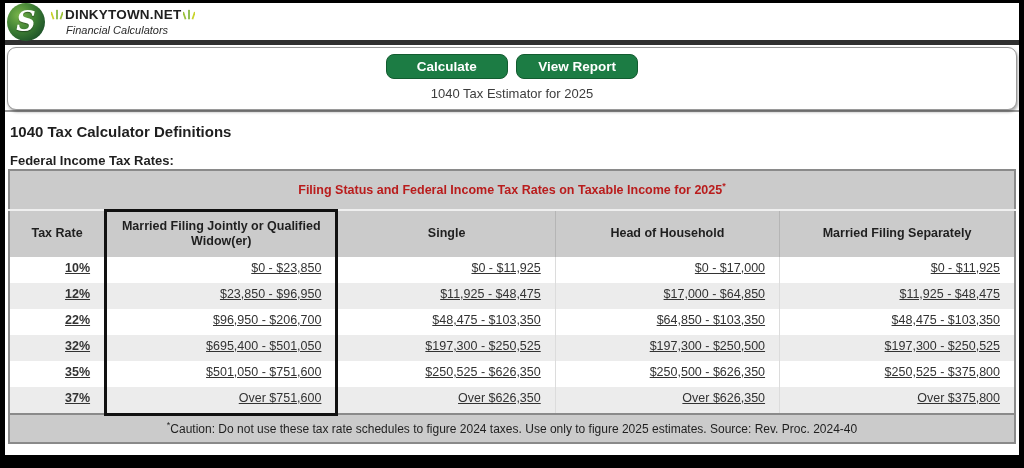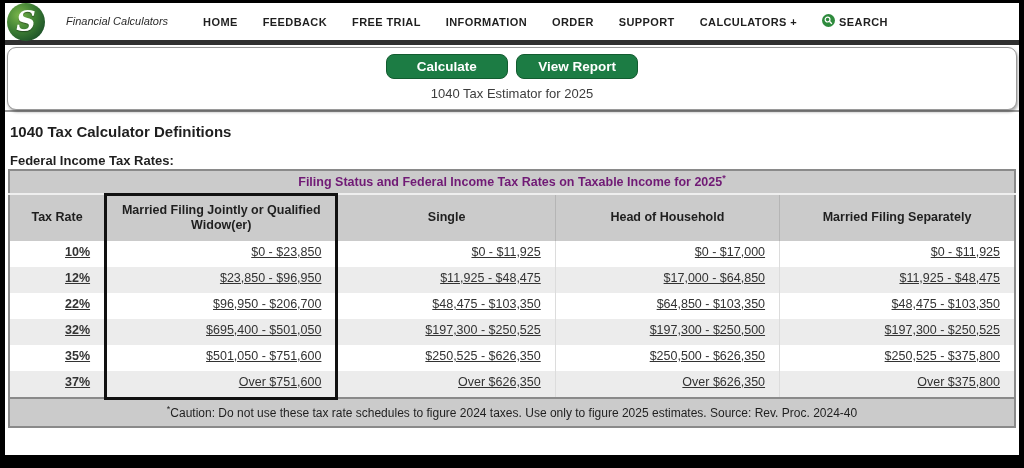--- a/index.html
+++ b/index.html
@@ -93,22 +93,22 @@
   table.tax-table {
     width: 100%;
     border-collapse: collapse;
     border: 2px solid #8a8a8a;
     font-size: 12.5px;
     color: #333;
     table-layout: fixed;
   }
   .title-row th {
     background: #cbcbcb;
-    font-size: 12.5px; font-weight: bold; color: #701a75;
-    padding: 4px 2px;
+    font-size: 12.5px; font-weight: bold; color: #b91c1c;
+    padding: 12px 2px;
     border-bottom: 2px solid #efefef;
     text-align: center;
   }
   .header-row th {
     background: #cbcbcb;
     font-weight: bold; color: #1f1f1f;
     padding: 7px 8px;
     text-align: center;
     vertical-align: middle;
     border-left: 1px solid #b5b5b5;
@@ -148,40 +148,36 @@
 
 <div class="frame">
   <div class="page">
 
     <header class="topbar">
       <a class="logo">
         <span class="logo-circle">
           <span class="logo-s">S</span>
         </span>
         <span class="logo-textblock">
+          <span class="site-name-row">
+            <span><svg viewBox="0 0 14 14" width="12" height="12">
+                  <rect x="6" y="1" width="2" height="11" fill="#7fb539"></rect>
+                  <rect x="2" y="3" width="2" height="9" fill="#c9d32c" transform="rotate(-18 3 12)"></rect>
+                  <rect x="10" y="3" width="2" height="9" fill="#9bc13a" transform="rotate(18 11 12)"></rect>
+                </svg></span>
+            <span class="site-name">DINKYTOWN.NET</span>
+            <span><svg viewBox="0 0 14 14" width="12" height="12">
+                  <rect x="6" y="1" width="2" height="11" fill="#7fb539"></rect>
+                  <rect x="2" y="3" width="2" height="9" fill="#9bc13a" transform="rotate(-18 3 12)"></rect>
+                  <rect x="10" y="3" width="2" height="9" fill="#c9d32c" transform="rotate(18 11 12)"></rect>
+                </svg></span>
+          </span>
           <span class="tagline">Financial Calculators</span>
         </span>
       </a>
-      <nav class="main-nav">
-        <a>HOME</a>
-        <a>FEEDBACK</a>
-        <a>FREE TRIAL</a>
-        <a>INFORMATION</a>
-        <a>ORDER</a>
-        <a>SUPPORT</a>
-        <a>CALCULATORS +</a>
-        <a class="search-link">
-          <span><svg viewBox="0 0 14 14" width="13" height="13">
-                <circle cx="7" cy="7" r="7" fill="#2e8b3d"></circle>
-                <circle cx="6" cy="6" r="2.6" fill="none" stroke="#fff" stroke-width="1.3"></circle>
-                <line x1="8.2" y1="8.2" x2="10.6" y2="10.6" stroke="#fff" stroke-width="1.5"></line>
-              </svg></span>
-          <span>SEARCH</span>
-        </a>
-      </nav>
     </header>
 
     <div class="dark-rule"></div>
 
     <section class="calc-strip">
       <div class="calc-panel">
         <div>
           <button class="btn">Calculate</button>
           <button class="btn">View Report</button>
         </div>

